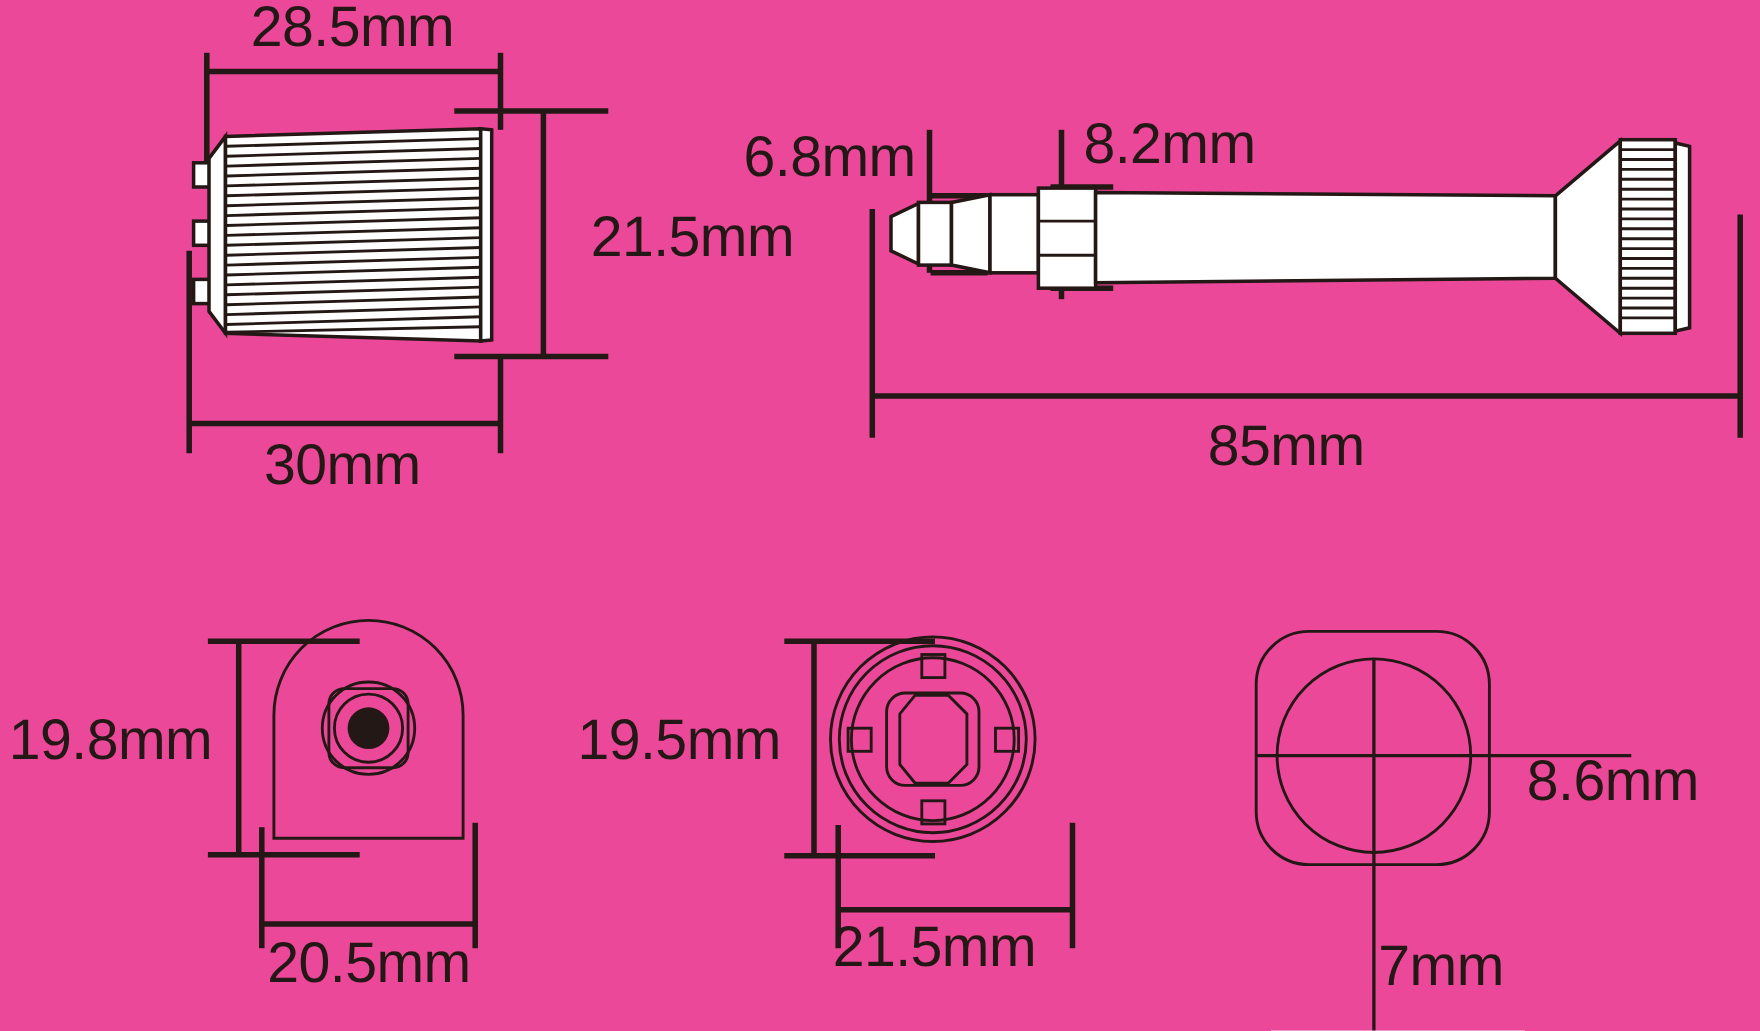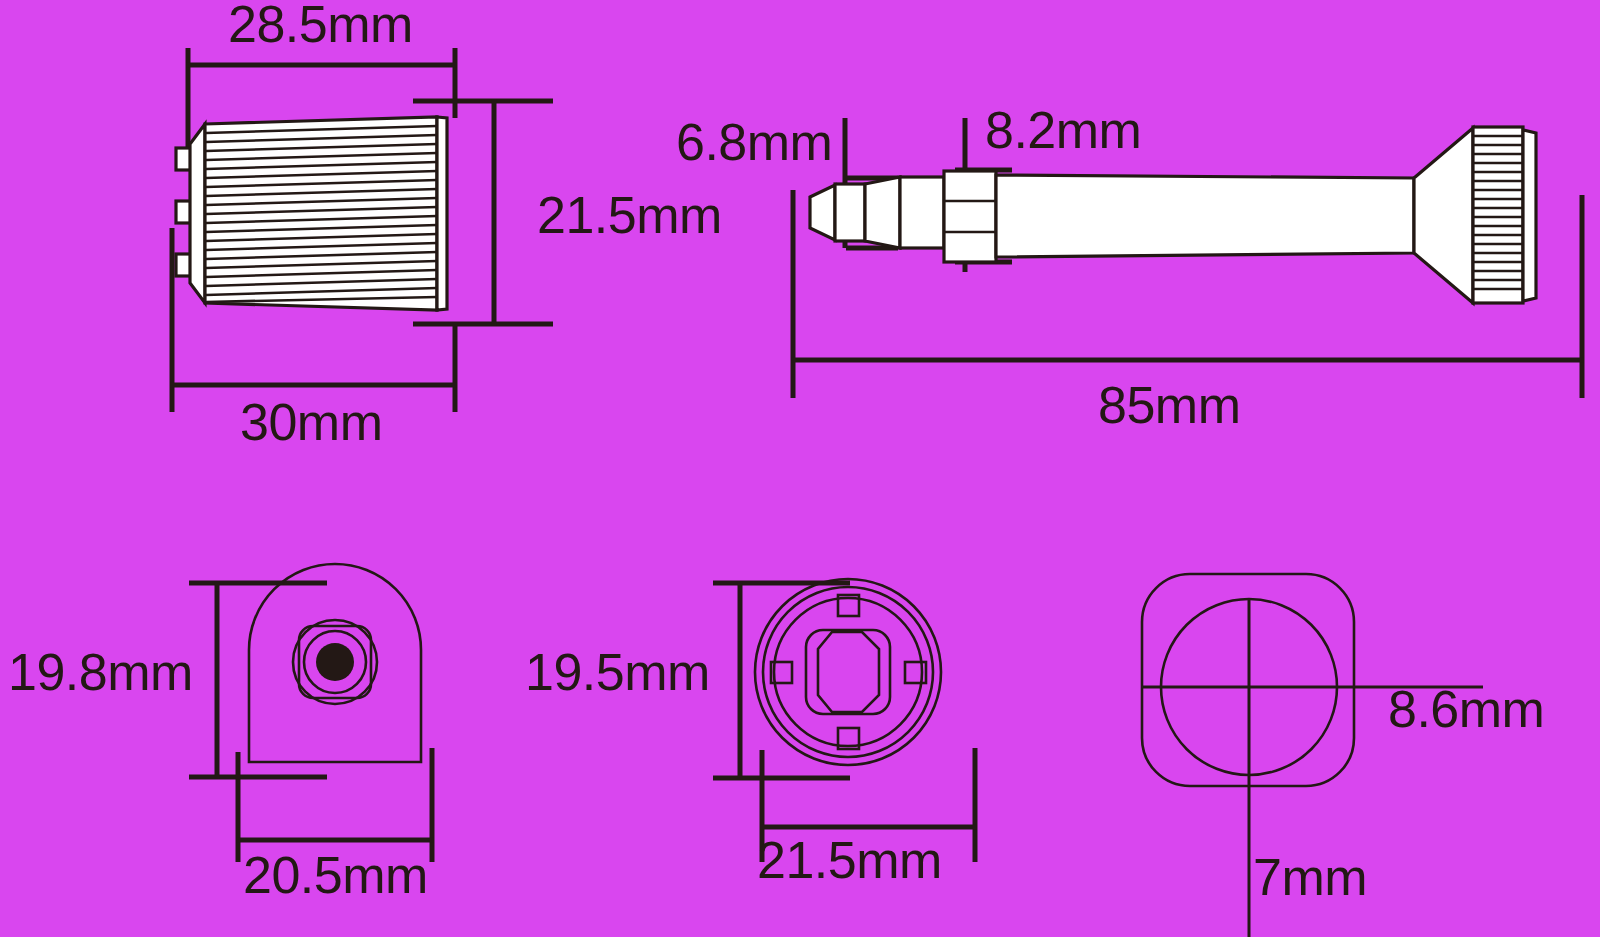--- a/index.html
+++ b/index.html
@@ -10,21 +10,21 @@
   body {
     width: 1600px;
     height: 937px;
     font-family: "Liberation Sans", sans-serif;
     overflow: hidden;
   }
   #drawing-root {
     position: relative;
     width: 1600px;
     height: 937px;
-    background: #d946ef;
+    background: #ec4899;
   }
   svg#tech-drawing {
     display: block;
     width: 1600px;
     height: 937px;
   }
   .dim-text {
     font-family: "Liberation Sans", sans-serif;
     font-size: 52px;
     fill: #231815;

